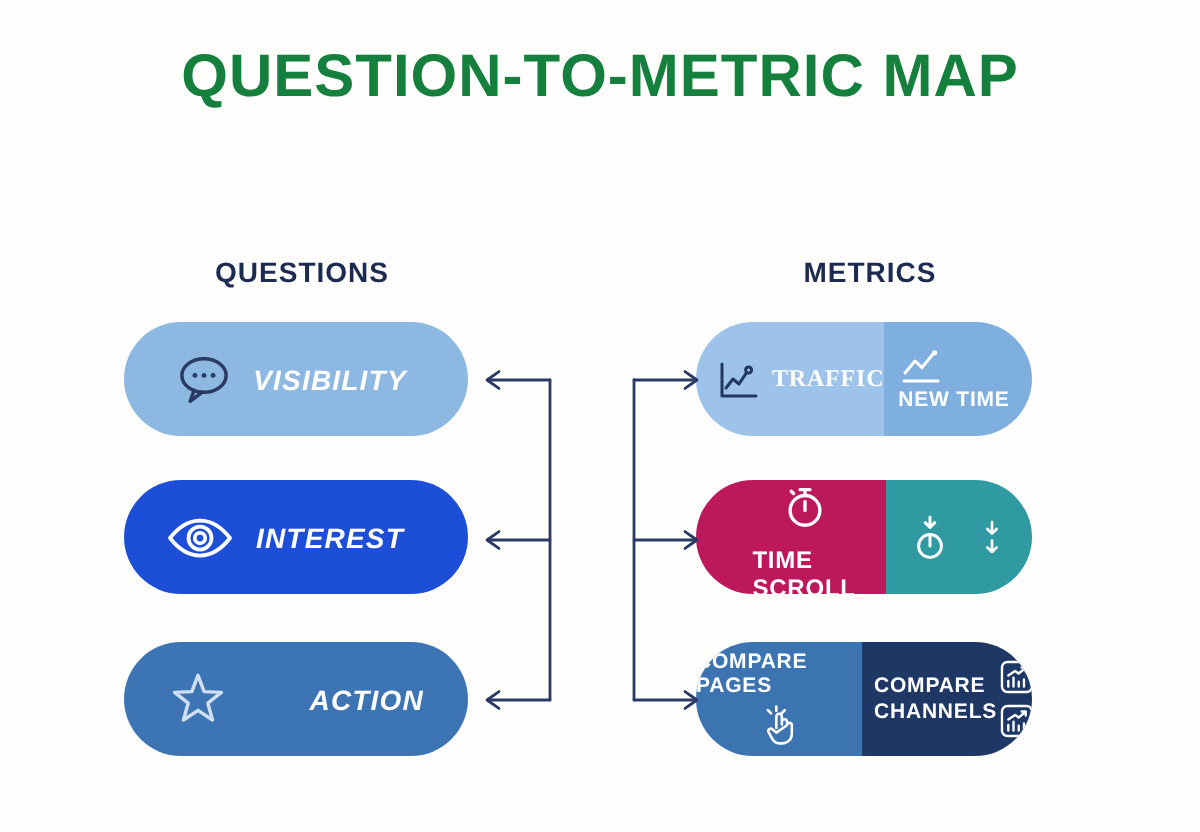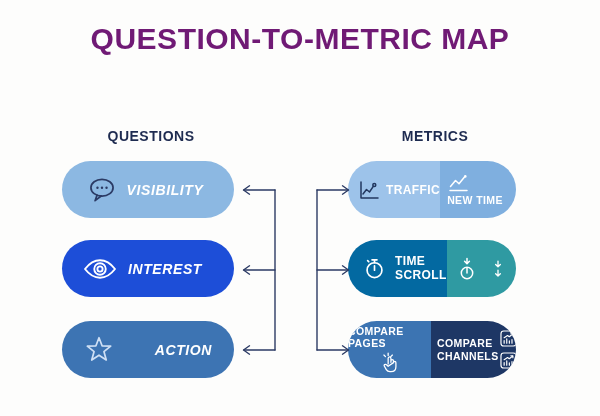--- a/index.html
+++ b/index.html
@@ -4,21 +4,21 @@
 <style>
   html,body{margin:0;padding:0;background:#ffffff;}
   .canvas{
     position:relative;width:600px;height:416px;overflow:hidden;
     background:#fdfdfc;
     font-family:"Liberation Sans", sans-serif;
   }
   .title{
     position:absolute;top:22px;left:0;width:600px;margin:0;
     text-align:center;font-size:30px;font-weight:800;letter-spacing:.5px;
-    color:#701a75;
+    color:#15803d;
   }
   .col-header{
     position:absolute;top:128px;width:200px;text-align:center;
     font-size:14px;font-weight:800;letter-spacing:.5px;color:#1e2b50;
   }
   .col-header.q{left:51px;}
   .col-header.m{left:335px;}
 
   
   .pill{
@@ -38,29 +38,29 @@
   
   .mpill{
     position:absolute;left:348px;width:168px;height:57px;border-radius:29px;
     display:flex;overflow:hidden;
   }
   .mpill .half{height:100%;display:flex;align-items:center;}
   .mpill .half.left{width:89px;}
   .mpill .half.right{width:79px;}
   .m1 .half.left{background:#9dc3ea;}
   .m1 .half.right{background:#7fafdf;}
-  .m2 .half.left{background:#0369a1;}
+  .m2 .half.left{background:#be185d;flex-direction:column;}
   .m2 .half.right{background:#2f9aa2;}
   .m3 .half.left{background:#3c74b2;}
   .m3 .half.right{background:#1e3765;}
 
   .mlabel{color:#fff;font-weight:800;letter-spacing:.4px;}
   .pre{white-space:pre-line;line-height:1.15;}
 
-  .m1 .half.left{padding-left:9px;gap:5px;}
+  .m1 .half.left{padding-left:9px;gap:5px;font-family:Liberation Serif, serif;}
   .m1 .half.left .mlabel{font-size:12px;}
   .m1 .half.right{flex-direction:column;align-items:flex-start;justify-content:center;padding-left:7px;gap:1px;}
   .m1 .half.right .mlabel{font-size:10.5px;}
 
   .m2 .half.left{padding-left:13px;gap:7px;}
   .m2 .half.left .mlabel{font-size:12px;}
   .m2 .half.right{justify-content:space-evenly;}
 
   .m3 .half.left{flex-direction:column;justify-content:center;gap:2px;}
   .m3 .half.left .mlabel{font-size:10.5px;}

